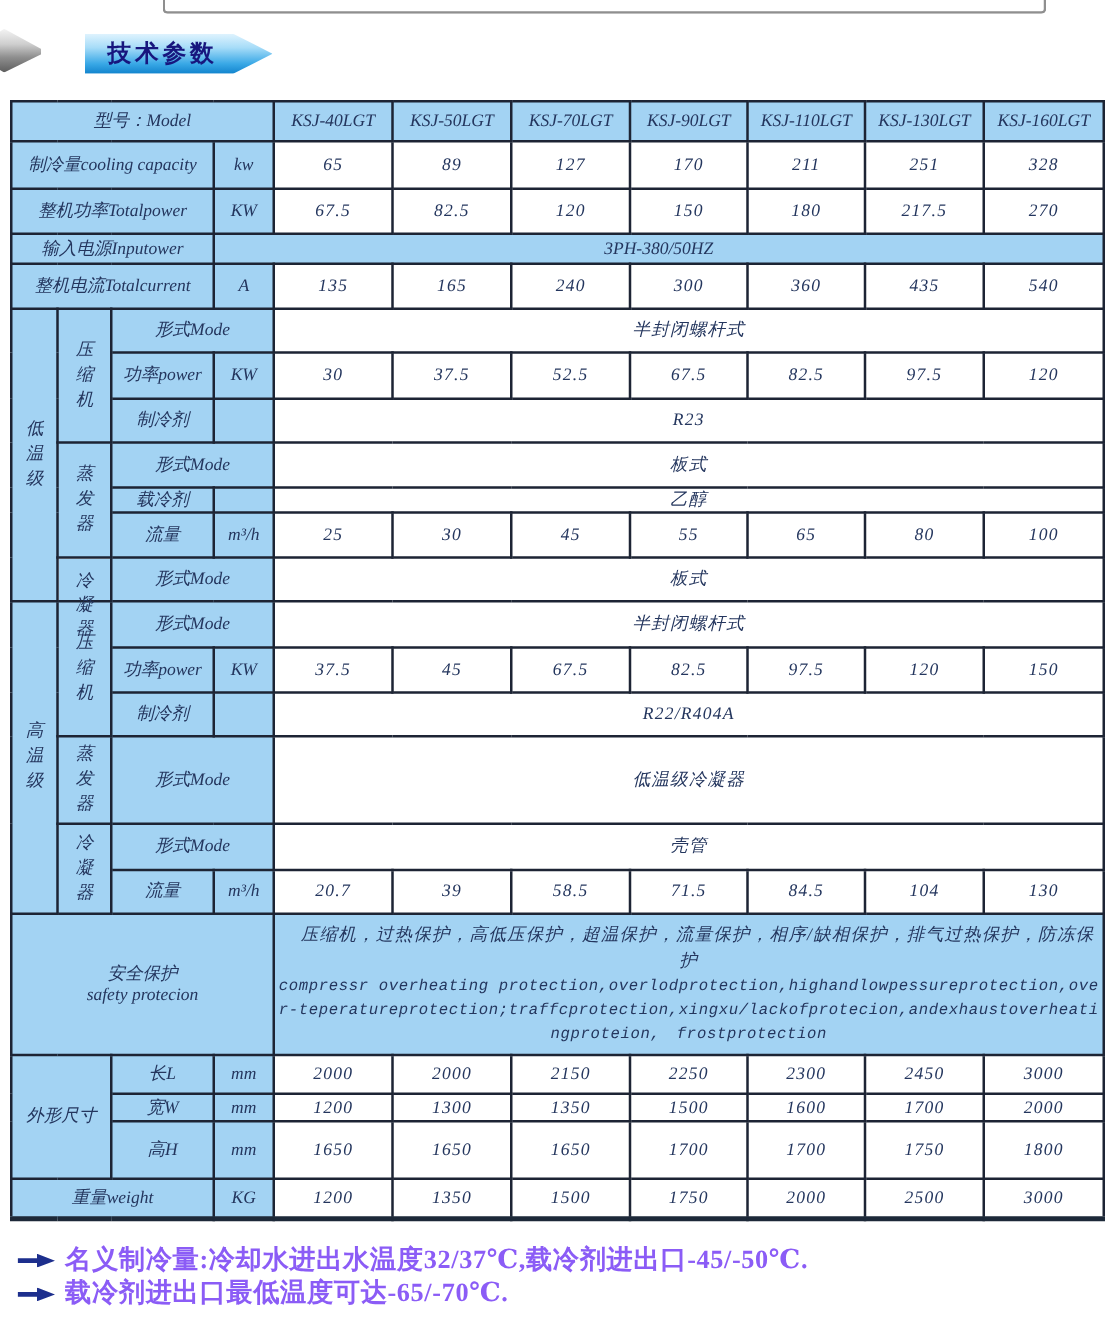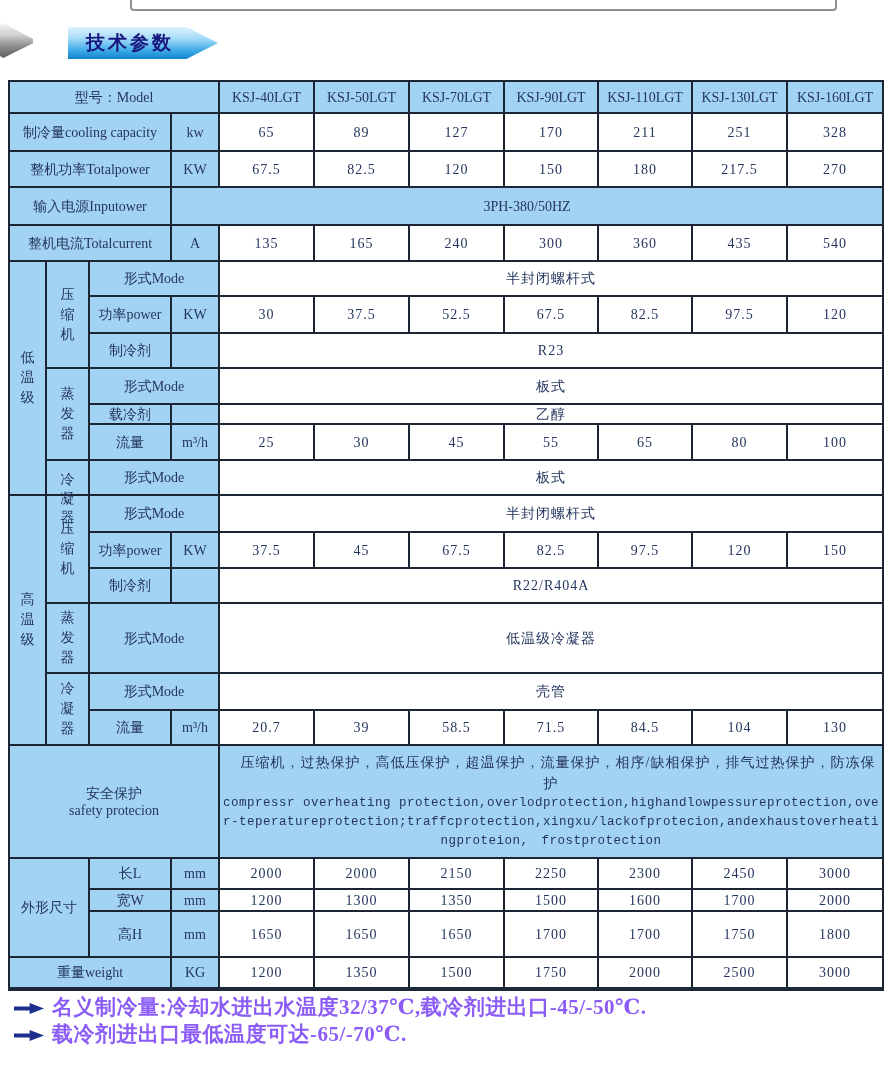--- a/index.html
+++ b/index.html
@@ -26,21 +26,21 @@
     padding-right:26px; box-sizing:border-box;margin-left:41px;
   }
   .banner span {
     font-family:"Liberation Sans","DejaVu Sans",sans-serif;
     font-weight:bold; font-size:19px; color:#17167e; letter-spacing:3px; white-space:nowrap;
   }
   
   table.spec {
     position:absolute; top:80px; left:8px; width:874px;
     border-collapse:collapse; table-layout:fixed;
-    border:2px solid #1d2434; border-bottom:4px solid #1d2939;
+    border:2px solid #1d2434; border-bottom:4px solid #1d2939;font-style:italic;
   }
   table.spec td {
     border:2px solid #1d2434; text-align:center; vertical-align:middle;
     padding:0; color:#24365e; font-size:14px; line-height:17px;
   }
   td.blue { background:#a3d3f3; }
   td.val  { background:#ffffff; color:#474747; letter-spacing:1px; font-size:14.5px; }
   .vtext  { width:16px; margin:4px auto; word-break:break-all; line-height:20px; }
   td.ovf  { position:relative; }
   td.ovf .vtext { position:absolute; top:5px; left:50%; transform:translateX(-50%); z-index:3; line-height:19px; }
@@ -110,21 +110,21 @@
   <td class="blue">KW</td>
   <td class="val">67.5</td>
   <td class="val">82.5</td>
   <td class="val">120</td>
   <td class="val">150</td>
   <td class="val">180</td>
   <td class="val">217.5</td>
   <td class="val">270</td>
 </tr>
 
-<tr style="height:38px">
+<tr style="height:24px">
   <td class="blue" colspan="3">输入电源Inputower</td>
   <td class="blue" colspan="8">3PH-380/50HZ</td>
 </tr>
 
 <tr style="height:36px">
   <td class="blue" colspan="3">整机电流Totalcurrent</td>
   <td class="blue">A</td>
   <td class="val">135</td>
   <td class="val">165</td>
   <td class="val">240</td>

